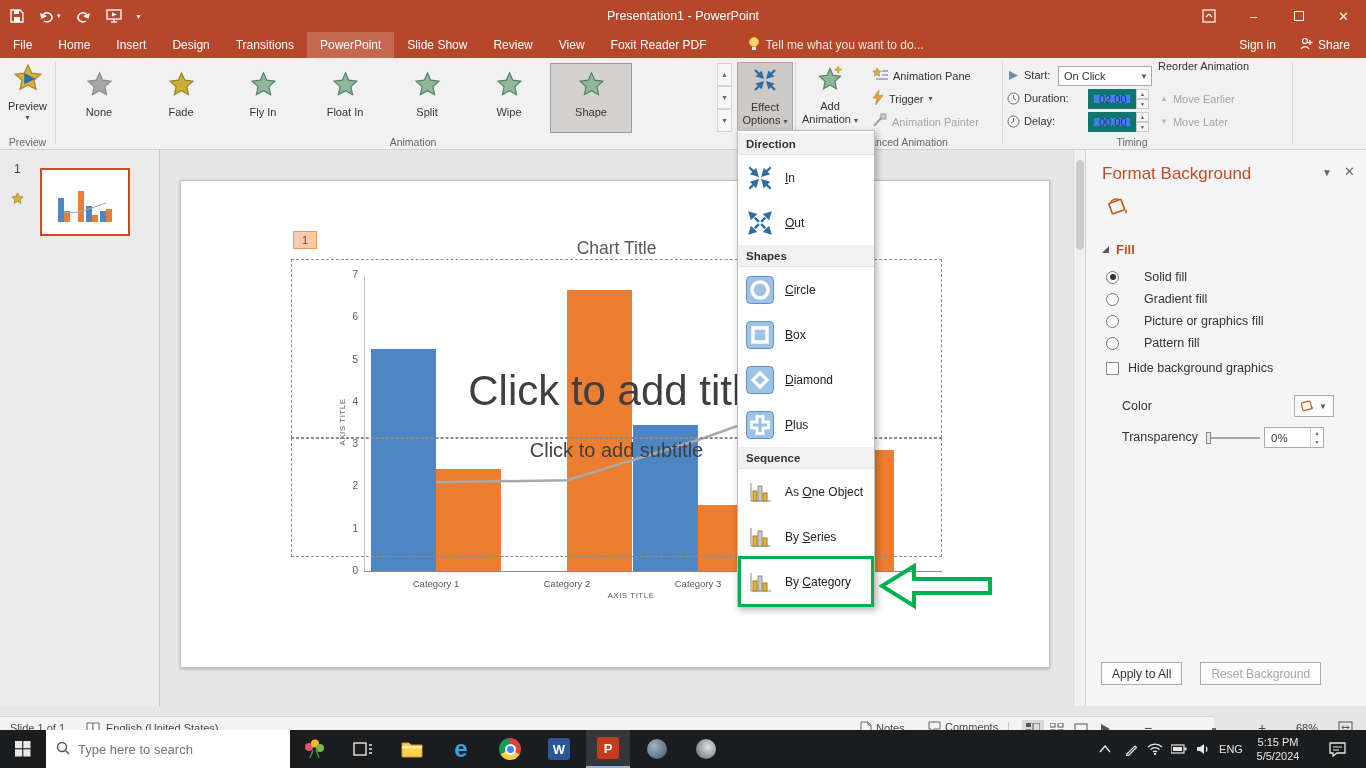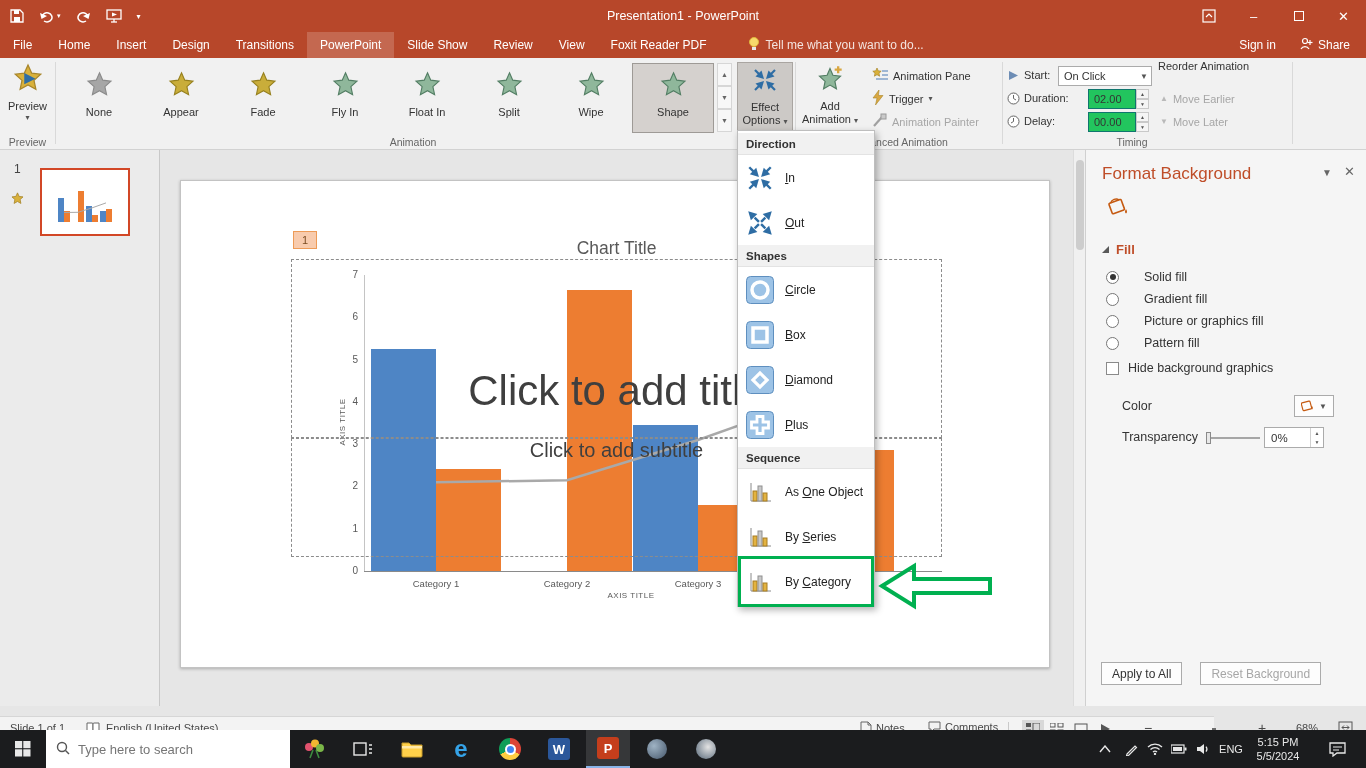--- a/index.html
+++ b/index.html
@@ -33,21 +33,21 @@
 #gallery{position:absolute;left:58px;top:5px;width:658px;height:70px;display:flex}
 .galitem{width:82px;display:flex;flex-direction:column;align-items:center;padding-top:7px;font-size:11px;border:1px solid transparent}
 .galitem .gallabel{margin-top:6px;color:#333}
 .galitem.selected{background:#D5D1CE;border:1px solid #9E9A96}
 .gallery-scroll{position:absolute;left:717px;top:5px;width:15px}
 .gsbtn{width:15px;height:23px;background:#F7F7F7;border:1px solid #D6D6D6;font-size:7px;color:#666;display:flex;align-items:center;justify-content:center}
 .smallbtn{position:absolute;height:21px;display:flex;align-items:center;gap:5px;font-size:11px;color:#333;padding:0 4px;white-space:nowrap}
 .smallbtn.disabled{color:#A6A6A6}
 .combo{position:absolute;background:#fff;border:1px solid #ABABAB;height:20px;display:flex;align-items:center;font-size:11px;padding-left:5px}
 .combo .combo-dd{margin-left:auto;width:14px;text-align:center;color:#555;font-size:8px}
-.spin{position:absolute;background:#22c55e;border:1px solid #0f766e;height:20px;display:flex;align-items:center;font-size:11px;padding-left:5px}
+.spin{position:absolute;background:#3b82f6;border:6px solid #0f766e;height:20px;display:flex;align-items:center;font-size:11px;padding-left:5px}
 .stepper{position:absolute;width:13px;height:20px;display:flex;flex-direction:column}
 .stepper span{flex:1;background:#F5F5F5;border:1px solid #C9C9C9;font-size:5px;color:#555;display:flex;align-items:center;justify-content:center}
 .tlabel{position:absolute;font-size:11px;color:#333;white-space:nowrap}
 
 .workspace{position:absolute;left:0;top:150px;width:1366px;height:556px;background:#E6E6E6}
 .slides-panel{position:absolute;left:0;top:0;width:160px;height:556px;background:#EBEBEB;border-right:1px solid #C8C8C8}
 .thumb-num{position:absolute;left:14px;top:12px;font-size:12px;color:#444}
 .thumb-star{position:absolute;left:11px;top:42px}
 .thumb{position:absolute;left:40px;top:18px;width:90px;height:68px;background:#fff;border:2px solid #D24726}
 #thumb-chart{position:absolute;inset:0}
@@ -222,26 +222,20 @@
     </div>
     <div class="grouplabel" style="left:0;width:55px">Preview</div>
     <div class="vsep" style="left:55px"></div>
 
     <div id="gallery">
         <div class="galitem">
           <span class="galicon"><svg width="27" height="27" viewBox="0 0 24 24">
               <path d="M12 1.6 L14.9 8.1 L22.2 9 L16.8 13.9 L18.3 21.1 L12 17.5 L5.7 21.1 L7.2 13.9 L1.8 9 L9.1 8.1 Z" fill="#A6A6A6" stroke="#8A8A8A" stroke-width="1"></path>
             </svg></span>
           <span class="gallabel">None</span>
-        </div>
-        <div class="galitem">
-          <span class="galicon"><svg width="27" height="27" viewBox="0 0 24 24">
-              <path d="M12 1.6 L14.9 8.1 L22.2 9 L16.8 13.9 L18.3 21.1 L12 17.5 L5.7 21.1 L7.2 13.9 L1.8 9 L9.1 8.1 Z" fill="#C9AD3A" stroke="#96801F" stroke-width="1"></path>
-            </svg></span>
-          <span class="gallabel">Appear</span>
         </div>
         <div class="galitem">
           <span class="galicon"><svg width="27" height="27" viewBox="0 0 24 24">
               <path d="M12 1.6 L14.9 8.1 L22.2 9 L16.8 13.9 L18.3 21.1 L12 17.5 L5.7 21.1 L7.2 13.9 L1.8 9 L9.1 8.1 Z" fill="#C9AD3A" stroke="#96801F" stroke-width="1"></path>
             </svg></span>
           <span class="gallabel">Fade</span>
         </div>
         <div class="galitem">
           <span class="galicon"><svg width="27" height="27" viewBox="0 0 24 24">
               <path d="M12 1.6 L14.9 8.1 L22.2 9 L16.8 13.9 L18.3 21.1 L12 17.5 L5.7 21.1 L7.2 13.9 L1.8 9 L9.1 8.1 Z" fill="#8FB79B" stroke="#527D63" stroke-width="1"></path>

